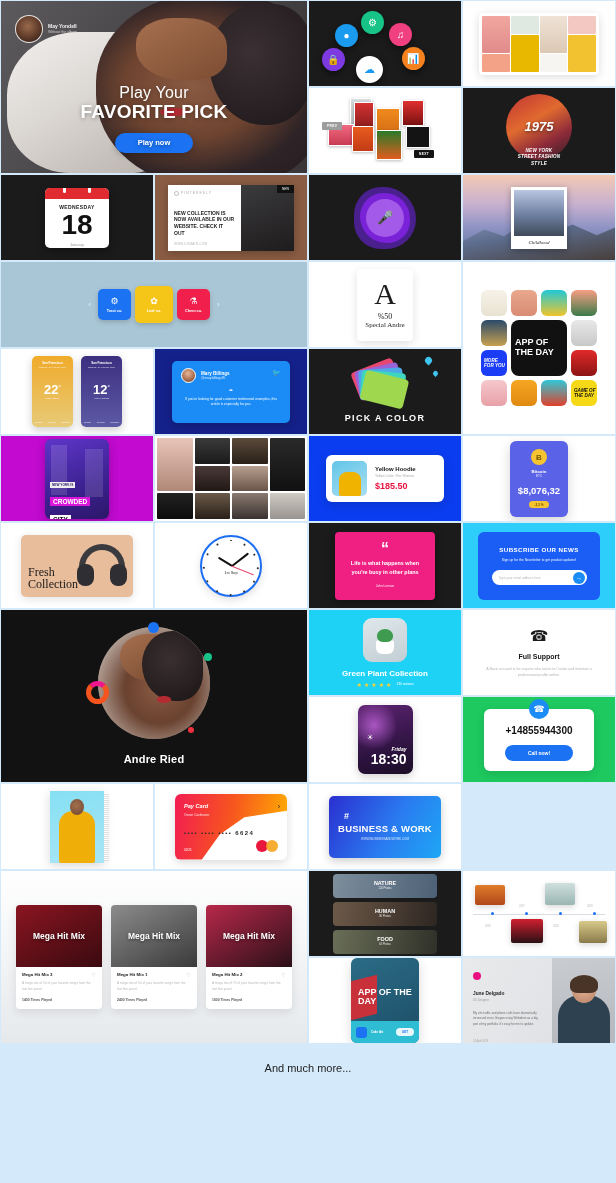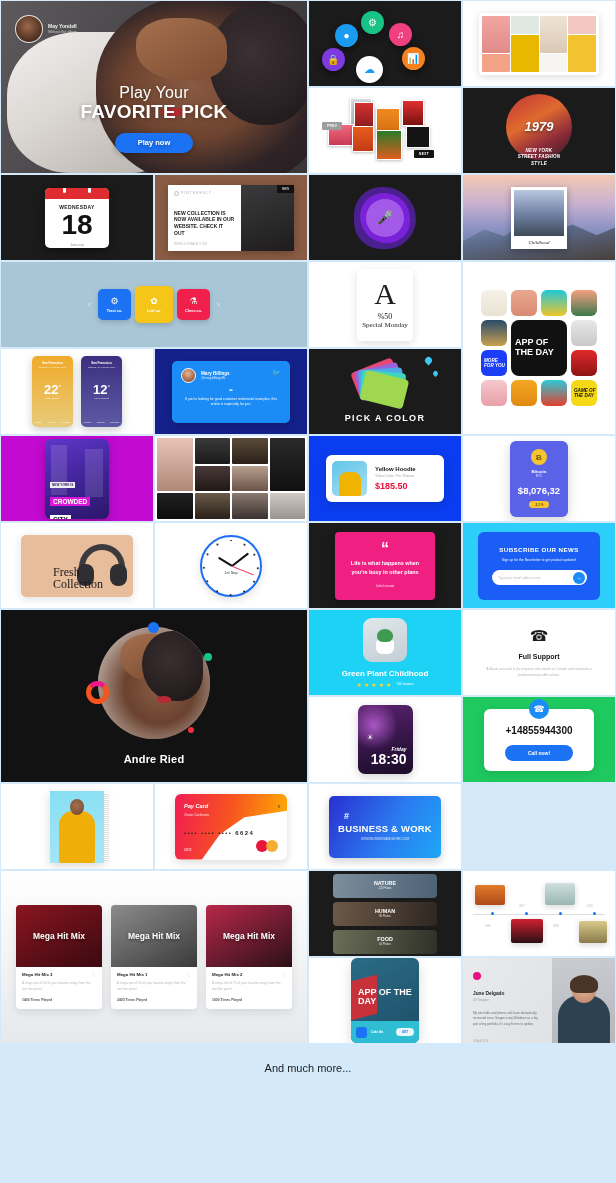--- a/index.html
+++ b/index.html
@@ -199,21 +199,21 @@
   .btc .coin { width:16px;height:16px;border-radius:50%; background:#f5c430; color:#7a5b00;
     display:flex;align-items:center;justify-content:center; font-size:8px; font-weight:800;}
   .btc .n1 { font-size:4.4px; font-weight:700; margin-top:4px;}
   .btc .n2 { font-size:3.2px; opacity:.8;}
   .btc .pr { font-size:9.5px; font-weight:800; margin-top:7px;}
   .btc .ch { background:#f5c430; color:#6c5100; font-size:3.2px; font-weight:700; border-radius:6px; padding:1.5px 5px; margin-top:5px;}
 
   
   .fresh { width:112px;height:62px;border-radius:5px; background:#e8bd9c; position:relative; overflow:hidden;
     box-shadow:0 2px 8px rgba(0,0,0,.12);}
-  .fresh .ttl { position:absolute; left:7px; bottom:7px; font-family:"Liberation Serif",serif; font-size:12px; color:#1a1a1a; line-height:1;margin-left:25px;}
+  .fresh .ttl { position:absolute; left:7px; bottom:7px; font-family:"Liberation Serif",serif; font-size:12px; color:#1a1a1a; line-height:1;}
   .fresh .ttl span { display:block; }
   .hp { position:absolute; right:8px; top:9px; width:46px;height:46px;}
   .hp .band { position:absolute; inset:0; border:6px solid #3b3b3f; border-radius:50%; border-bottom-color:transparent;}
   .hp .cup { position:absolute; width:17px;height:22px;border-radius:8px; background:#2e2e33; top:20px;}
 
   
   .pgrid { position:absolute; inset:0; display:grid; grid-template-columns: repeat(4,1fr); gap:2px; padding:2px; background:#fff;}
   .pgrid i { display:block; border-radius:1px;}
 
   
@@ -452,21 +452,21 @@
           <i style="left:86px;top:30px;width:24px;height:22px;background:#141414;"></i>
           <div class="btn" style="background:#9d9d9d; left:2px; top:26px;">PREV</div>
           <div class="btn" style="background:#141414; left:94px; top:54px;">NEXT</div>
         </div>
       </div>
     </div>
 
     <div class="cell dark">
       <div class="fit">
         <div class="badge1980">
-          <div class="yr">1979</div>
+          <div class="yr">1975</div>
         </div>
         <div class="badgeTxt">
           <div>NEW YORK</div>
           <div>STREET FASHION</div>
           <div>STYLE</div>
         </div>
       </div>
     </div>
 
     <div class="cell dark">
@@ -540,21 +540,21 @@
         </div>
         <div class="arrow">›</div>
       </div>
     </div>
 
     <div class="cell white">
       <div class="fit">
         <div class="offer">
           <div class="A">A</div>
           <div class="p1">%50</div>
-          <div class="p2">Special Monday</div>
+          <div class="p2">Special Andre</div>
         </div>
       </div>
     </div>
 
     <div class="cell h2" style="background:#fff;">
       <div class="fit">
         <div class="appgrid">
           <i style="background:linear-gradient(#f6f2e8,#e9e2d2);"></i>
           <i style="background:linear-gradient(#e9a88e,#d88b72);"></i>
           <i style="background:linear-gradient(#1fc8d8,#f0c52a);"></i>
@@ -767,21 +767,21 @@
         <div class="nm">Andre Ried</div>
       </div>
     </div>
 
     <div class="cell">
       <div class="rest">
         <div class="img">
           <div class="pot"></div>
           <div class="pl"></div>
         </div>
-        <h4>Green Plant Childhood</h4>
+        <h4>Green Plant Collection</h4>
         <div class="stars">
           <span class="s">★</span>
           <span class="s">★</span>
           <span class="s">★</span>
           <span class="s">★</span>
           <span class="s">★</span>
           <span class="rv">130 reviews</span>
         </div>
       </div>
     </div>

